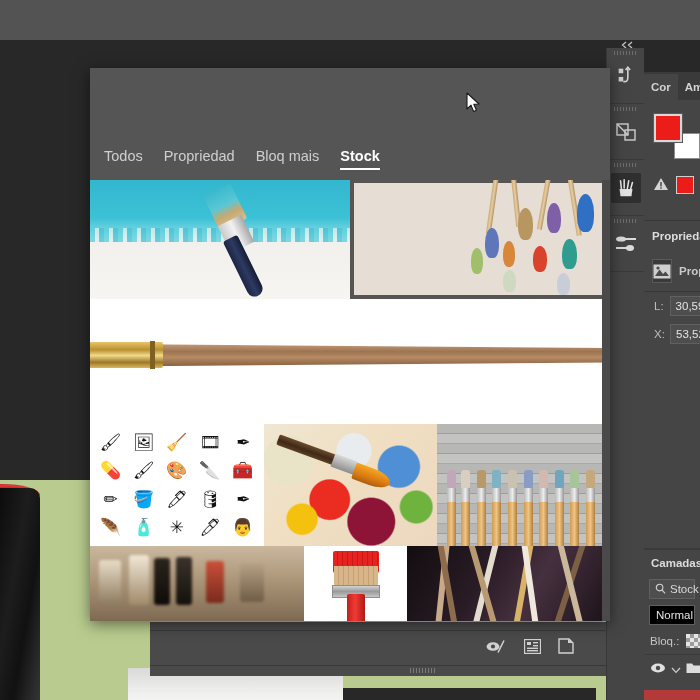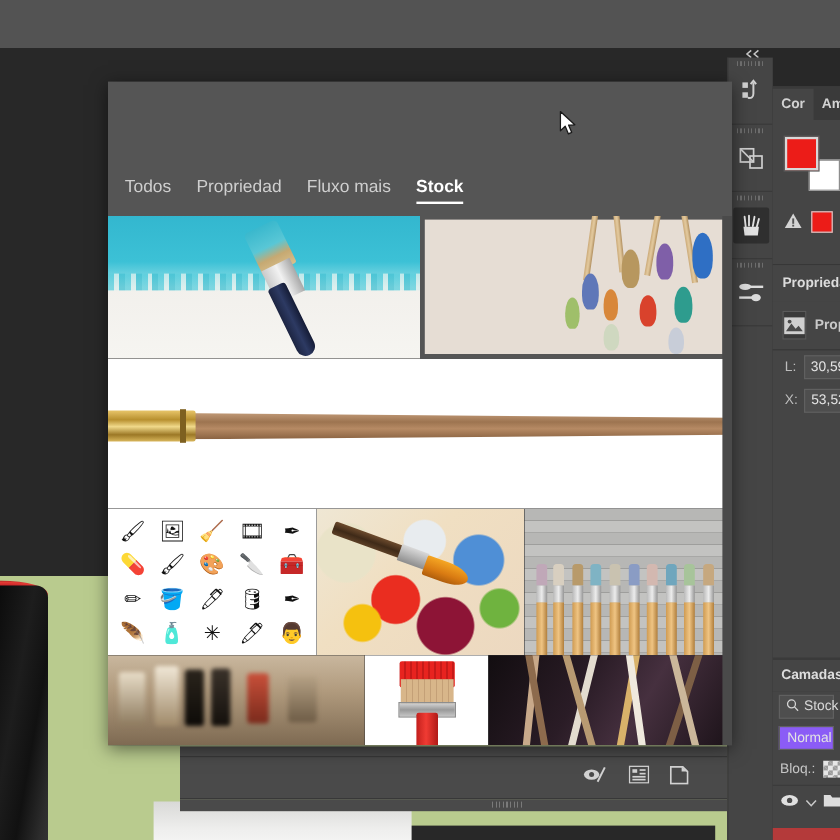--- a/index.html
+++ b/index.html
@@ -153,21 +153,21 @@
   .layers-tab { height: 26px; padding: 0 7px; background:#454545; display:flex; align-items:center;
     color:#dcdcdc; font-size:11.5px; font-weight:bold; }
   .filter-row { height: 26px; display:flex; align-items:center; padding: 0 5px; }
   .filter-box {
     height: 20px; width: 100%; background:#4e4e4e; border:1px solid #606060;
     display:flex; align-items:center; gap:4px; padding-left:5px;
     color:#d8d8d8; font-size:11.5px;
   }
   .blend-row { height: 26px; display:flex; align-items:center; padding: 0 5px; }
   .blend-box {
-    height: 20px; width: 100%; background:#8b5cf6; border:1px solid #606060;
+    height: 20px; width: 100%; background:#000000; border:1px solid #606060;
     display:flex; align-items:center; padding-left:6px; color:#e3e3e3; font-size:11.5px;
   }
   .lock-row { height: 26px; display:flex; align-items:center; padding-left:6px; gap:7px; }
   .lock-label { color:#c6c6c6; font-size:11.5px;text-align:center; }
   .checker {
     width:16px;height:14px;
     background-image:
       linear-gradient(45deg,#9b9b9b 25%,transparent 25%,transparent 75%,#9b9b9b 75%),
       linear-gradient(45deg,#9b9b9b 25%,#e6e6e6 25%,#e6e6e6 75%,#9b9b9b 75%);
     background-size: 8px 8px; background-position: 0 0, 4px 4px;
@@ -548,21 +548,21 @@
     </span>
   </div>
   <div class="doc-toolbar-bottom"></div>
   <div class="grip-dots"></div>
 
   <div class="search-panel">
 
     <div class="tabs-row">
       <div class="tab">Todos</div>
       <div class="tab">Propriedad</div>
-      <div class="tab">Fluxo mais</div>
+      <div class="tab">Bloq mais</div>
       <div class="tab active">Stock</div>
     </div>
 
     <div class="results">
 
       <div class="res-row">
         <div class="res-cell" style="width:260px;height:119px;">
           <div class="img-teal">
             <div class="teal-edge"></div>
             <div class="brush1-bristle"></div>

